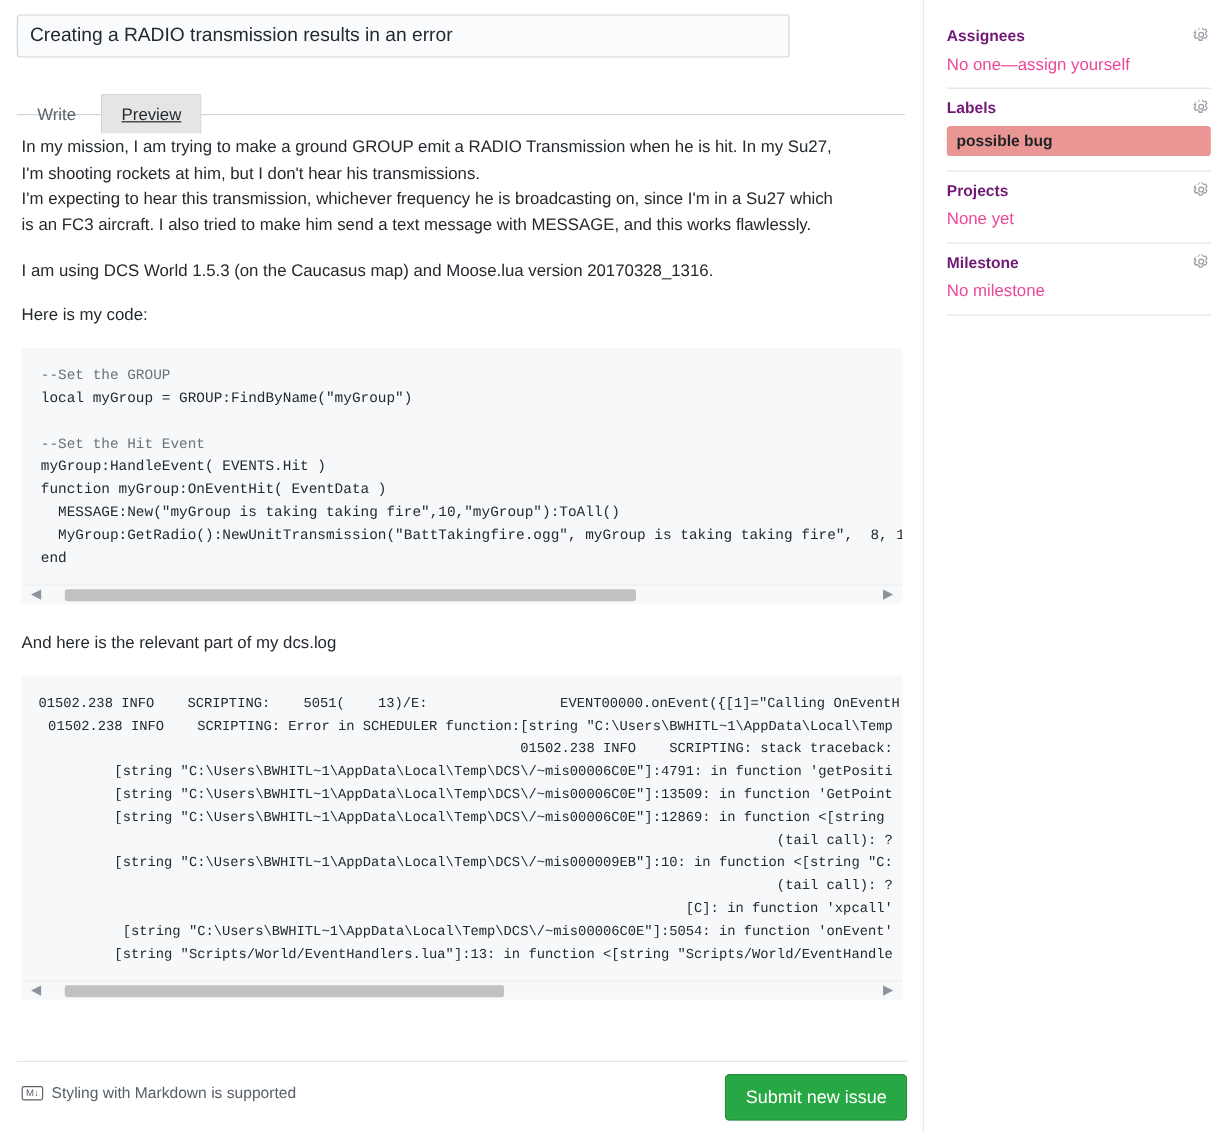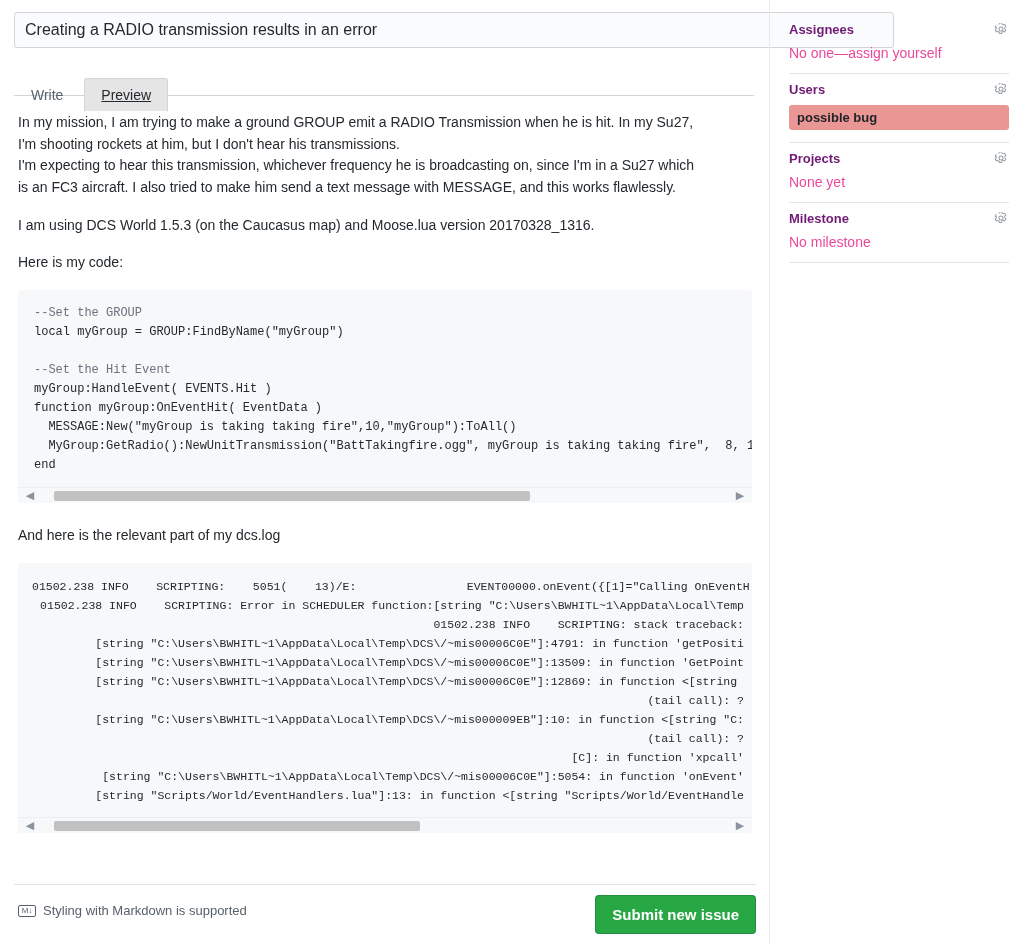--- a/index.html
+++ b/index.html
@@ -18,21 +18,21 @@
     background: #fff;
   }
   
   .main-col {
     position: absolute;
     left: 0; top: 0;
     width: 770px;
     padding: 12px 14px 0 14px;
   }
   .issue-title-box {
-    width: 880px;
+    width: 644px;
     height: 36px;
     border: 1px solid #d1d5da;
     border-radius: 3px;
     background: #fafbfc;
     padding: 7px 10px;
     font-size: 16px;
     color: #24292e;
     line-height: 20px;
     overflow: hidden;
     white-space: nowrap;
@@ -159,21 +159,21 @@
   }
   .submit-btn {
     position: absolute;
     right: 0;
     top: 10px;
     background: #28a745;
     border: 1px solid rgba(27,31,35,0.2);
     border-radius: 4px;
     color: #fff;
     font-size: 15px;
-    font-weight: bold;
+    font-weight: normal;
     padding: 10px 16px;
     cursor: pointer;
   }
   .main-divider {
     position: absolute;
     left: 769px; top: 0;
     width: 1px; height: 944px;
     background: #e8e8e8;
   }
 
@@ -300,21 +300,21 @@
     <div class="side-sec">
       <div class="side-head">Assignees</div>
       <svg class="gear" viewBox="0 0 16 16" fill="currentColor">
         <path d="M8 5.5a2.5 2.5 0 100 5 2.5 2.5 0 000-5zM6.5 8a1.5 1.5 0 113 0 1.5 1.5 0 01-3 0z"></path>
         <path d="M9.03 1.2l.3 1.56c.39.14.76.35 1.08.6l1.5-.52 1.52 2.62-1.2 1.04c.04.21.06.43.06.65 0 .22-.02.44-.06.65l1.2 1.04-1.52 2.62-1.5-.52c-.32.25-.69.46-1.08.6l-.3 1.56H5.97l-.3-1.56a4.4 4.4 0 01-1.08-.6l-1.5.52-1.52-2.62 1.2-1.04A3.9 3.9 0 012.71 8c0-.22.02-.44.06-.65l-1.2-1.04 1.52-2.62 1.5.52c.32-.25.69-.46 1.08-.6l.3-1.56h3.06zm-2.24 1l-.23 1.2-.5.18c-.3.11-.58.27-.83.46l-.42.32-1.15-.4-.77 1.33.92.8-.08.52c-.03.16-.04.32-.04.49s.01.33.04.49l.08.52-.92.8.77 1.33 1.15-.4.42.32c.25.19.53.35.83.46l.5.18.23 1.2h1.54l.23-1.2.5-.18c.3-.11.58-.27.83-.46l.42-.32 1.15.4.77-1.33-.92-.8.08-.52c.03-.16.04-.32.04-.49s-.01-.33-.04-.49l-.08-.52.92-.8-.77-1.33-1.15.4-.42-.32a3.4 3.4 0 00-.83-.46l-.5-.18-.23-1.2H6.79z"></path>
       </svg>
       <div class="side-val">No one—assign yourself</div>
     </div>
 
     <div class="side-sec">
-      <div class="side-head">Users</div>
+      <div class="side-head">Labels</div>
       <svg class="gear" viewBox="0 0 16 16" fill="currentColor">
         <path d="M8 5.5a2.5 2.5 0 100 5 2.5 2.5 0 000-5zM6.5 8a1.5 1.5 0 113 0 1.5 1.5 0 01-3 0z"></path>
         <path d="M9.03 1.2l.3 1.56c.39.14.76.35 1.08.6l1.5-.52 1.52 2.62-1.2 1.04c.04.21.06.43.06.65 0 .22-.02.44-.06.65l1.2 1.04-1.52 2.62-1.5-.52c-.32.25-.69.46-1.08.6l-.3 1.56H5.97l-.3-1.56a4.4 4.4 0 01-1.08-.6l-1.5.52-1.52-2.62 1.2-1.04A3.9 3.9 0 012.71 8c0-.22.02-.44.06-.65l-1.2-1.04 1.52-2.62 1.5.52c.32-.25.69-.46 1.08-.6l.3-1.56h3.06zm-2.24 1l-.23 1.2-.5.18c-.3.11-.58.27-.83.46l-.42.32-1.15-.4-.77 1.33.92.8-.08.52c-.03.16-.04.32-.04.49s.01.33.04.49l.08.52-.92.8.77 1.33 1.15-.4.42.32c.25.19.53.35.83.46l.5.18.23 1.2h1.54l.23-1.2.5-.18c.3-.11.58-.27.83-.46l.42-.32 1.15.4.77-1.33-.92-.8.08-.52c.03-.16.04-.32.04-.49s-.01-.33-.04-.49l-.08-.52.92-.8-.77-1.33-1.15.4-.42-.32a3.4 3.4 0 00-.83-.46l-.5-.18-.23-1.2H6.79z"></path>
       </svg>
       <span class="label-chip">possible bug</span>
     </div>
 
     <div class="side-sec">
       <div class="side-head">Projects</div>
       <svg class="gear" viewBox="0 0 16 16" fill="currentColor">

